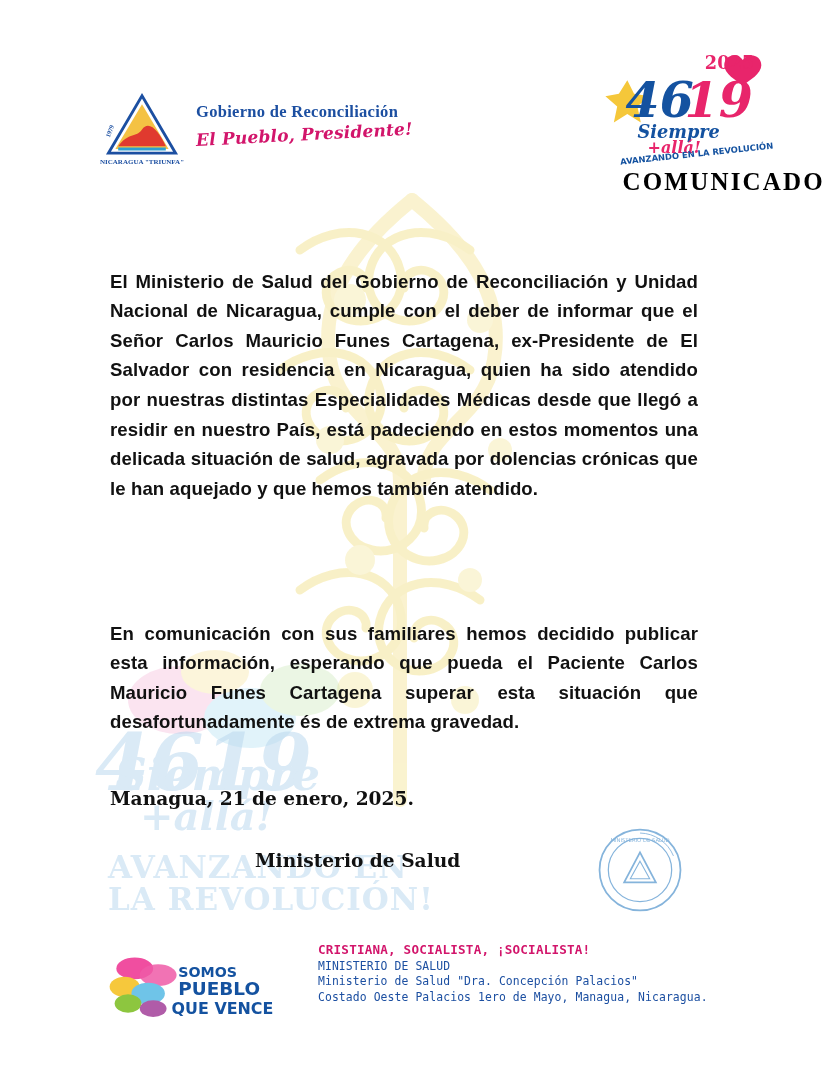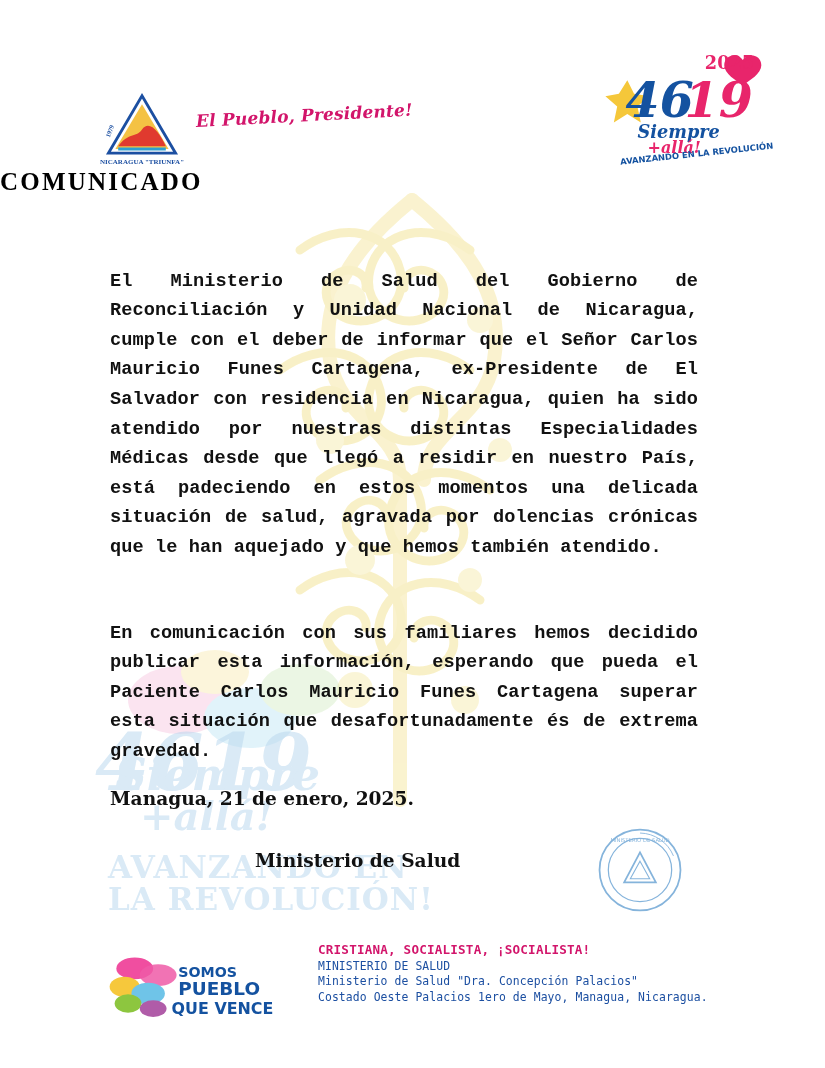--- a/index.html
+++ b/index.html
@@ -71,33 +71,33 @@
   
   .doc {
     position: absolute;
     z-index: 2;
     left: 0; top: 0;
     width: 825px;
   }
   .title {
     position: absolute;
     top: 168px; left: 0; width: 825px;
-    text-align: left;
+    text-align: right;
     font-family: "Liberation Serif", serif;
     font-weight: bold;
     font-size: 25px;
     letter-spacing: 2.2px;
     color: #000;
   }
   .para {
     position: absolute;
     left: 110px;
     width: 588px;
     text-align: justify;
-    font-family: Liberation Mono, monospace;
+    font-family: Liberation Sans, sans-serif;
     font-size: 18.6px;
     line-height: 29.6px;
     font-weight: bold;
     color: #111;
     letter-spacing: .1px;
   }
   .para.p1 { top: 248px; }
   .para.p2 { top: 600px; }
   .date {
     position: absolute;
@@ -210,20 +210,21 @@
   <svg class="emblem" viewBox="0 0 120 120" xmlns="http://www.w3.org/2000/svg">
     <polygon points="60,14 108,96 12,96" fill="#ffffff" stroke="#1c4fa1" stroke-width="4"></polygon>
     <polygon points="60,26 98,90 22,90" fill="#f4c244"></polygon>
     <path d="M26,86 C40,66 52,74 60,62 C70,48 84,64 94,86 Z" fill="#e03a2f"></path>
     <path d="M26,88 L94,88 L94,92 L26,92 Z" fill="#2f9fd0"></path>
     <text x="60" y="112" font-size="10" font-family="Liberation Serif, serif" fill="#1c4fa1" text-anchor="middle" font-weight="bold">NICARAGUA "TRIUNFA"</text>
     <text x="14" y="74" font-size="9" font-family="Liberation Serif, serif" fill="#1c4fa1" font-weight="bold" transform="rotate(-70 14 74)">1979</text>
   </svg>
 
   <div class="gov-text">
+    <div class="gov-line1">Gobierno de Reconciliación</div>
     <div class="gov-slogan">El Pueblo, Presidente!</div>
   </div>
 
   <svg class="logo4619" viewBox="0 0 200 140" xmlns="http://www.w3.org/2000/svg">
     <path d="M165,12 c-6,-10 -22,-6 -22,6 c0,10 14,18 22,24 c8,-6 22,-14 22,-24 c0,-12 -16,-16 -22,-6 z" fill="#e8256b"></path>
     <text x="120" y="22" font-family="DejaVu Serif, serif" font-size="21" font-weight="bold" fill="#e8256b">2025</text>
     <polygon points="18,52 28,36 36,52 54,55 40,67 44,86 28,76 12,86 16,67 2,55" fill="#f5c73a"></polygon>
     <text x="26" y="80" font-family="DejaVu Serif, serif" font-style="italic" font-size="58" font-weight="bold" fill="#1452a0">46</text>
     <text x="96" y="80" font-family="DejaVu Serif, serif" font-style="italic" font-size="58" font-weight="bold" fill="#e8256b">19</text>
     <text x="40" y="104" font-family="DejaVu Serif, serif" font-style="italic" font-size="21" font-weight="bold" fill="#1452a0">Siempre</text>

